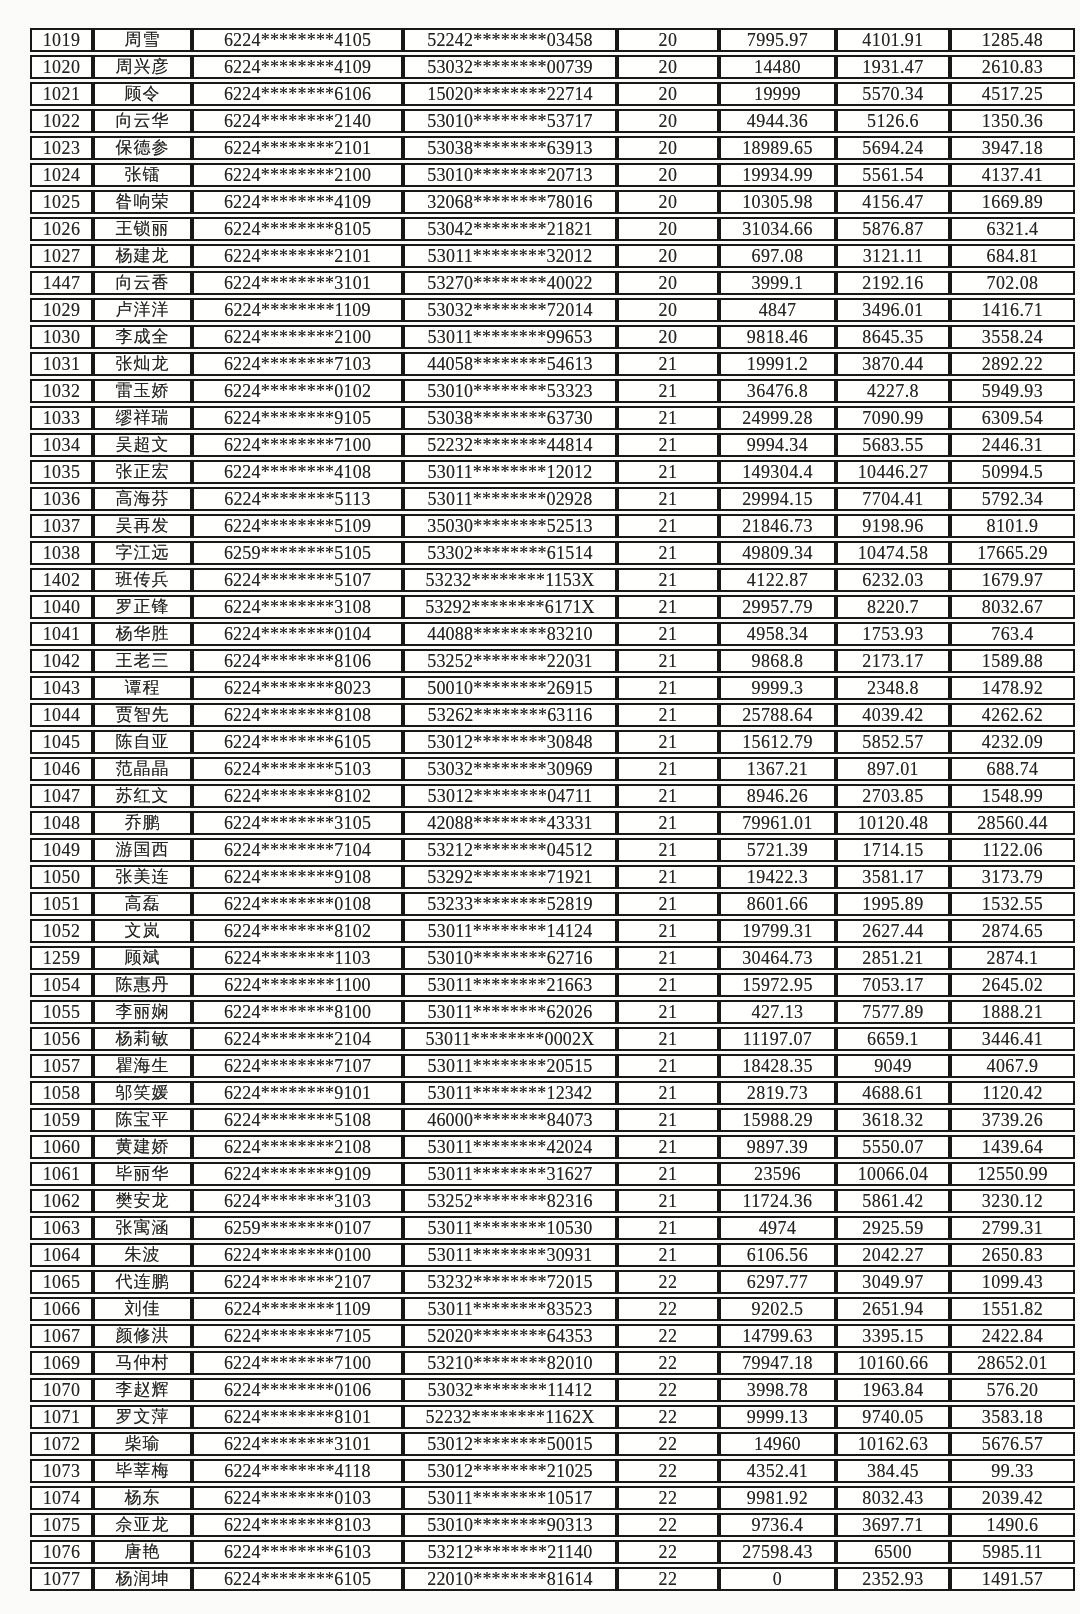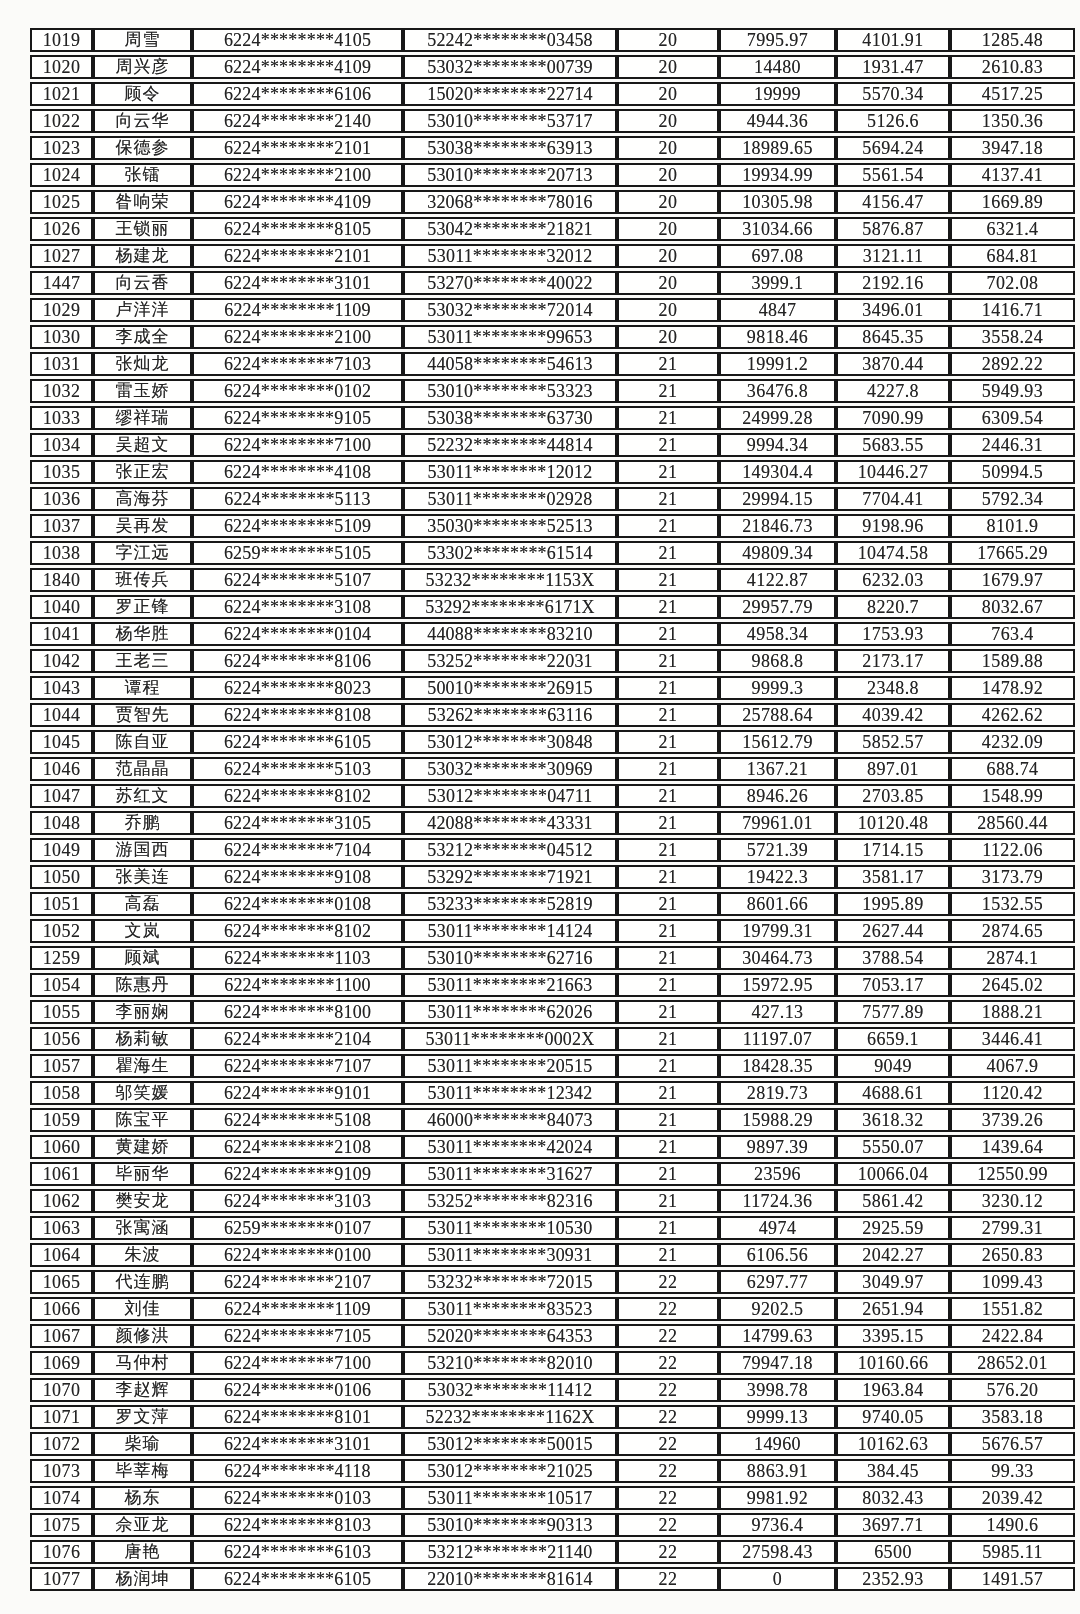--- a/index.html
+++ b/index.html
@@ -261,21 +261,21 @@
           <td class="c-no">1038</td>
           <td class="c-name">字江远</td>
           <td class="c-card">6259********5105</td>
           <td class="c-id">53302********61514</td>
           <td class="c-day">21</td>
           <td class="c-amt1">49809.34</td>
           <td class="c-amt2">10474.58</td>
           <td class="c-amt3">17665.29</td>
         </tr>
         <tr>
-          <td class="c-no">1840</td>
+          <td class="c-no">1402</td>
           <td class="c-name">班传兵</td>
           <td class="c-card">6224********5107</td>
           <td class="c-id">53232********1153X</td>
           <td class="c-day">21</td>
           <td class="c-amt1">4122.87</td>
           <td class="c-amt2">6232.03</td>
           <td class="c-amt3">1679.97</td>
         </tr>
         <tr>
           <td class="c-no">1040</td>
@@ -407,21 +407,21 @@
           <td class="c-amt2">2627.44</td>
           <td class="c-amt3">2874.65</td>
         </tr>
         <tr>
           <td class="c-no">1259</td>
           <td class="c-name">顾斌</td>
           <td class="c-card">6224********1103</td>
           <td class="c-id">53010********62716</td>
           <td class="c-day">21</td>
           <td class="c-amt1">30464.73</td>
-          <td class="c-amt2">3788.54</td>
+          <td class="c-amt2">2851.21</td>
           <td class="c-amt3">2874.1</td>
         </tr>
         <tr>
           <td class="c-no">1054</td>
           <td class="c-name">陈惠丹</td>
           <td class="c-card">6224********1100</td>
           <td class="c-id">53011********21663</td>
           <td class="c-day">21</td>
           <td class="c-amt1">15972.95</td>
           <td class="c-amt2">7053.17</td>
@@ -596,21 +596,21 @@
           <td class="c-amt1">14960</td>
           <td class="c-amt2">10162.63</td>
           <td class="c-amt3">5676.57</td>
         </tr>
         <tr>
           <td class="c-no">1073</td>
           <td class="c-name">毕莘梅</td>
           <td class="c-card">6224********4118</td>
           <td class="c-id">53012********21025</td>
           <td class="c-day">22</td>
-          <td class="c-amt1">8863.91</td>
+          <td class="c-amt1">4352.41</td>
           <td class="c-amt2">384.45</td>
           <td class="c-amt3">99.33</td>
         </tr>
         <tr>
           <td class="c-no">1074</td>
           <td class="c-name">杨东</td>
           <td class="c-card">6224********0103</td>
           <td class="c-id">53011********10517</td>
           <td class="c-day">22</td>
           <td class="c-amt1">9981.92</td>

